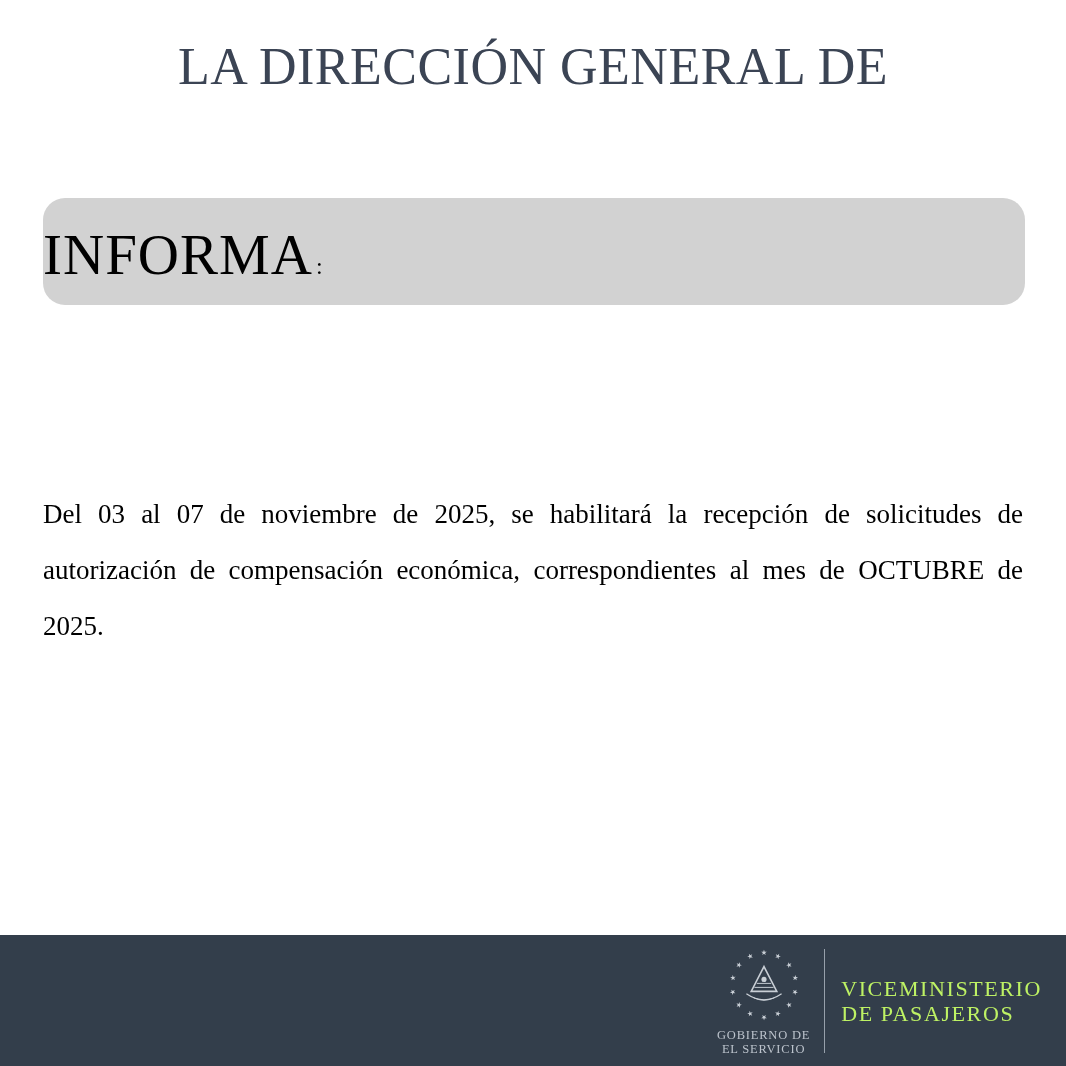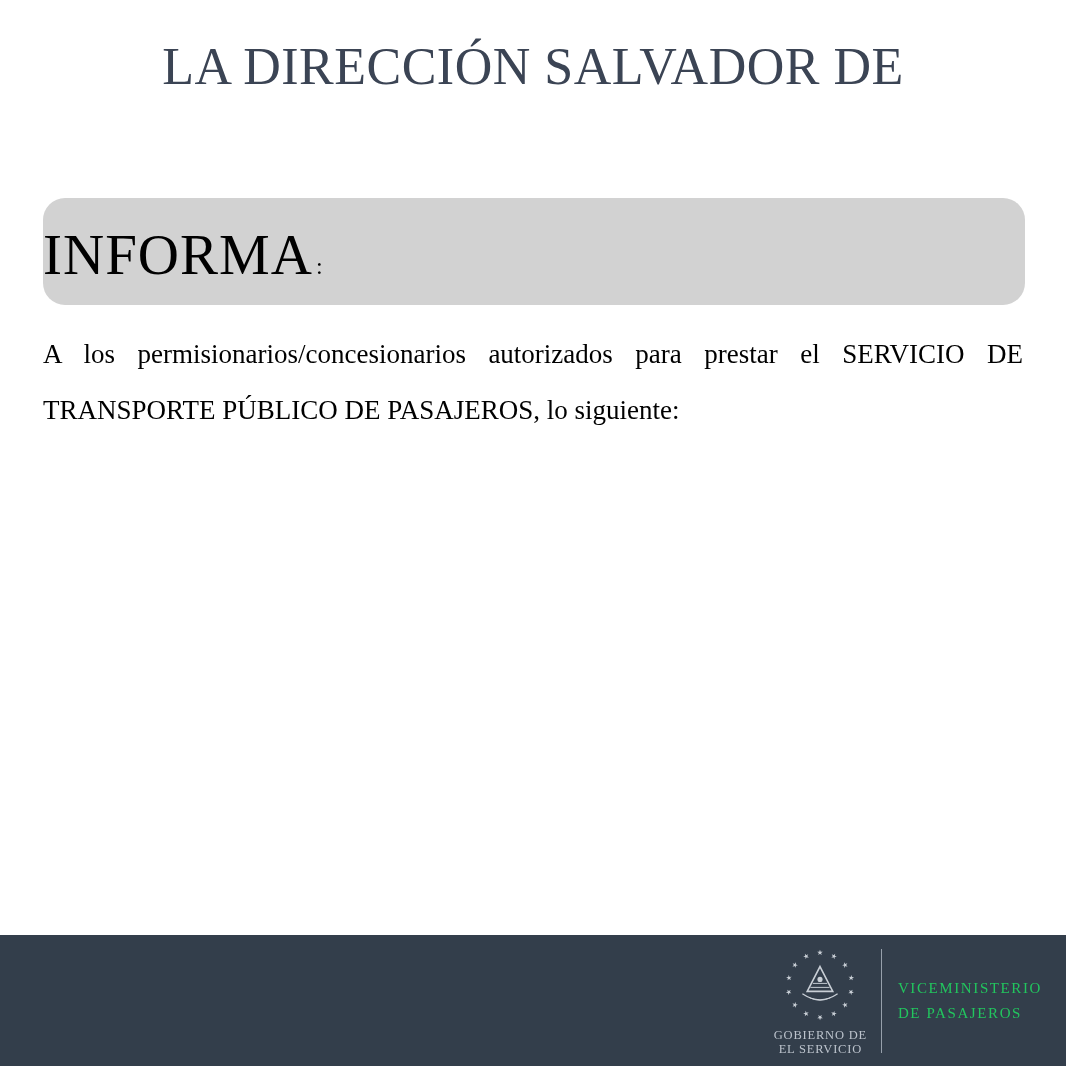--- a/index.html
+++ b/index.html
@@ -108,42 +108,42 @@
     letter-spacing: 0.8px;
   }
   .gov-text span { display: block; }
   .footer-divider {
     width: 1px;
     height: 104px;
     background: #97a0ab;
     margin-right: 16px;
   }
   .ministry-text {
-    color: #22c55e;
-    font-size: 15px;
+    color: #bef264;
+    font-size: 22px;
     line-height: 25px;
     letter-spacing: 1.6px;
   }
   .ministry-text span { display: block; }
 </style>
 </head>
 <body>
 
 <div class="page">
 
   <h1 class="title">
-    <span>LA DIRECCIÓN SALVADOR DE</span>
+    <span>LA DIRECCIÓN GENERAL DE</span>
   </h1>
 
   <div class="banner">
     <div class="banner-text"><span>INFORMA</span><span class="banner-colon">:</span></div>
   </div>
 
-  <p class="body-text para1">A los permisionarios/concesionarios autorizados para prestar el SERVICIO DE TRANSPORTE PÚBLICO DE PASAJEROS, lo siguiente:</p>
-
+
+  <p class="body-text para2">Del 03 al 07 de noviembre de 2025, se habilitará la recepción de solicitudes de autorización de compensación económica, correspondientes al mes de OCTUBRE de 2025.</p>
 
 
   <div class="footer">
 
     <div class="gov-block">
       <svg class="emblem" viewBox="0 0 100 100" aria-hidden="true">
         <g fill="#c9cfd6" font-family="'DejaVu Sans', sans-serif" font-size="9" text-anchor="middle">
           <g transform="rotate(0,50,50)">
               <text x="50" y="13">★</text>
             </g>

